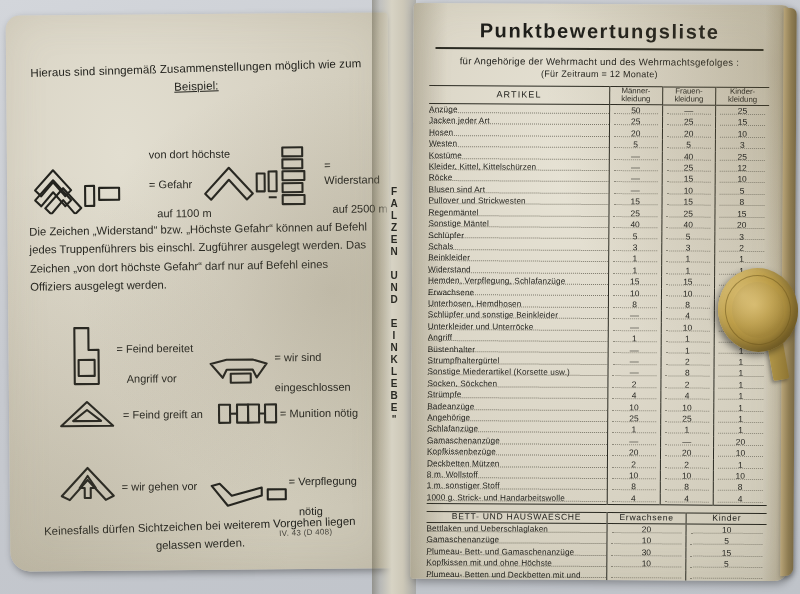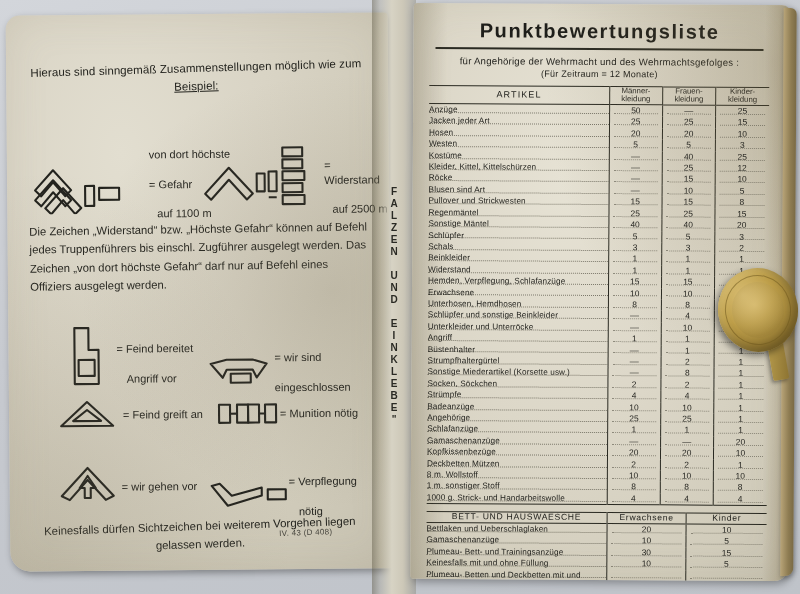--- a/index.html
+++ b/index.html
@@ -593,26 +593,26 @@
                 <td class="art-cell"><span class="leader"></span><span class="txt">Bettlaken und Ueberschlaglaken</span></td>
                 <td class="num-cell vl"><span class="ld"></span><span class="v">20</span></td>
                 <td class="num-cell vl"><span class="ld"></span><span class="v">10</span></td>
               </tr>
               <tr>
                 <td class="art-cell"><span class="leader"></span><span class="txt">Gamaschenanzüge</span></td>
                 <td class="num-cell vl"><span class="ld"></span><span class="v">10</span></td>
                 <td class="num-cell vl"><span class="ld"></span><span class="v">5</span></td>
               </tr>
               <tr>
-                <td class="art-cell"><span class="leader"></span><span class="txt">Plumeau- Bett- und Trainingsanzüge</span></td>
+                <td class="art-cell"><span class="leader"></span><span class="txt">Plumeau- Bett- und Gamaschenanzüge</span></td>
                 <td class="num-cell vl"><span class="ld"></span><span class="v">30</span></td>
                 <td class="num-cell vl"><span class="ld"></span><span class="v">15</span></td>
               </tr>
               <tr>
-                <td class="art-cell"><span class="leader"></span><span class="txt">Keinesfalls mit und ohne Füllung</span></td>
+                <td class="art-cell"><span class="leader"></span><span class="txt">Kopfkissen mit und ohne Höchste</span></td>
                 <td class="num-cell vl"><span class="ld"></span><span class="v">10</span></td>
                 <td class="num-cell vl"><span class="ld"></span><span class="v">5</span></td>
               </tr>
               <tr>
                 <td class="art-cell"><span class="leader"></span><span class="txt">Plumeau- Betten und Deckbetten mit und</span></td>
                 <td class="num-cell vl"><span class="ld"></span><span class="v"></span></td>
                 <td class="num-cell vl"><span class="ld"></span><span class="v"></span></td>
               </tr>
               <tr>
                 <td class="art-cell"><span class="txt">ohne Füllung</span></td>

